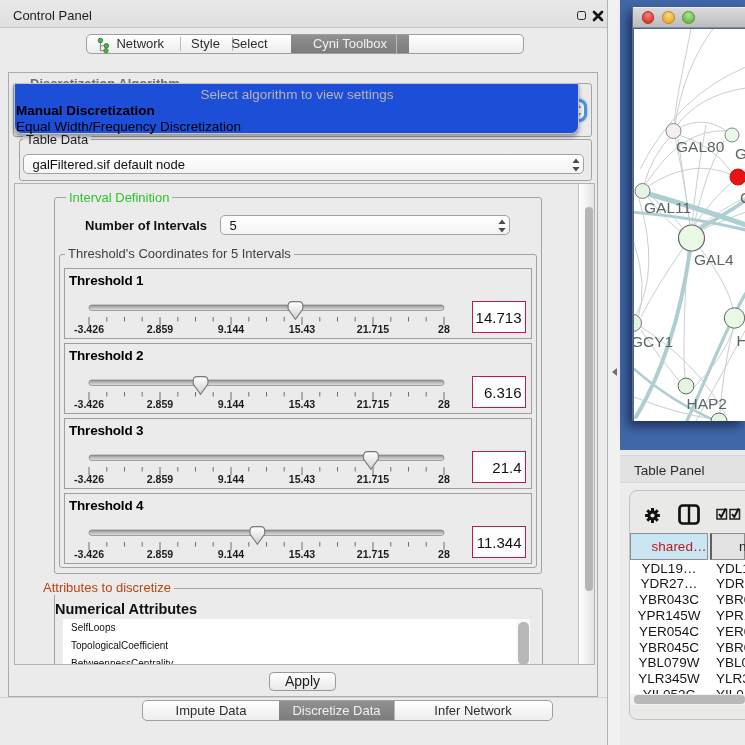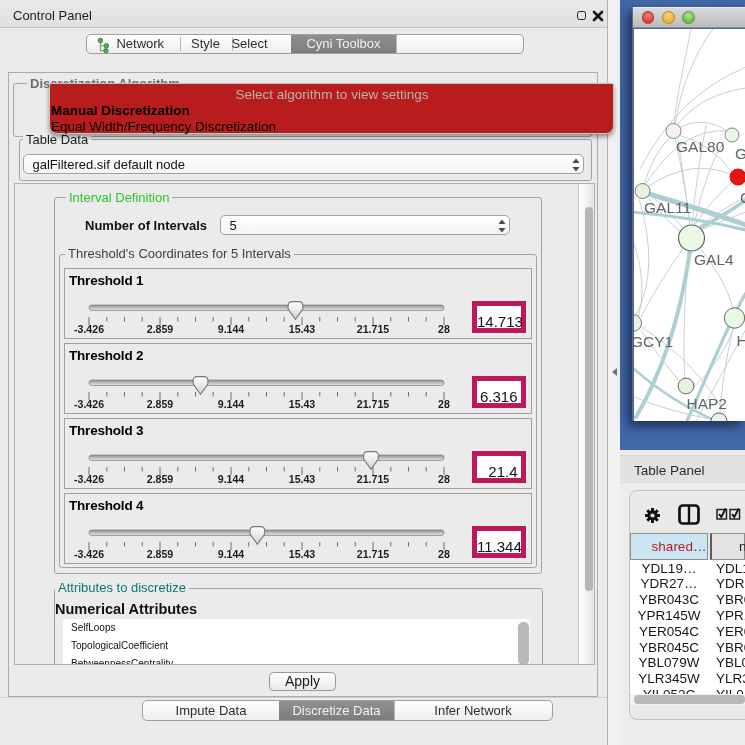--- a/index.html
+++ b/index.html
@@ -30,25 +30,25 @@
 
 #scrollpane { position:absolute; left:14px; top:183px; width:581px; height:482px;
   border:1px solid #b2b2b2; background:#ebebeb; overflow:hidden; }
 #vsb { position:absolute; left:563px; top:0; width:17px; height:480px;
   background:linear-gradient(90deg,#ffffff,#e2e2e2); border-left:1px solid #c5c5c5; }
 #vsb .thumb { position:absolute; left:5.5px; top:23px; width:8.5px; height:384px; background:#b5b5b5; border-radius:5px; }
 
 .trow { position:absolute; left:63px; width:468px; height:71px; border:1px solid #9e9e9e; }
 .tname { position:absolute; left:68px; font-size:13.5px; font-weight:bold; color:#000; letter-spacing:-0.2px; }
 .sl { position:absolute; }
-.vbox { position:absolute; left:471px; width:54px; height:32px; background:#fff; border:5px solid #be185d;
+.vbox { position:absolute; left:471px; width:54px; height:32px; background:#fff; border:1px solid #be185d;
   font-size:15px; color:#111; text-align:right; padding-right:3.5px; line-height:31px; }
 
-#popup { position:absolute; left:13.5px; top:83px; width:565px; height:51px; background:#b91c1c;
-  border:1px solid #c4c4c4; border-radius:2px 2px 8px 8px; box-shadow:0 3px 4px rgba(0,0,0,0.38);margin-left:35px; }
+#popup { position:absolute; left:13.5px; top:83px; width:565px; height:51px; background:#1d4ed8;
+  border:1px solid #c4c4c4; border-radius:2px 2px 8px 8px; box-shadow:0 3px 4px rgba(0,0,0,0.38); }
 #popup .it { position:absolute; left:16px; font-size:13.5px; white-space:nowrap; }
 
 #attrlist { position:absolute; left:62px; top:618px; width:453px; height:46px; background:#fff; }
 #attrlist div { font-size:10px; color:#111; padding-left:8px; height:18px; line-height:18px; }
 #listsb { position:absolute; left:515px; top:618px; width:14px; height:46px; background:#fafafa; }
 #listsb .thumb { position:absolute; left:2px; top:3px; width:10.5px; height:43px; background:#b8b8b8; border-radius:5px; }
 
 #apply { position:absolute; left:269px; top:672px; width:67px; height:18.5px;
   background:linear-gradient(#ffffff,#e9e9e9); border:1px solid #979797; border-radius:4.5px;
   font-size:14px; color:#1c1c1c; text-align:center; line-height:17px; }
@@ -108,21 +108,21 @@
 <svg class="abs" style="left:611px;top:367px" width="8" height="10" viewBox="0 0 8 10">
     <path d="M6,1 L6,9 L1,5 Z" fill="#6f6f6f"></path>
   </svg>
 
 <div id="tabbar">
   <div class="seg" style="left:0;width:92.5px;padding-left:14px">Network</div>
   <div class="sep" style="left:92.5px"></div>
   <div class="seg" style="left:92.5px;width:52px">Style</div>
   <div class="sep" style="left:144.5px"></div>
   <div class="seg" style="left:144.5px;width:36px">Select</div>
-  <div class="seg segdark" style="left:204px;width:105px">Cyni Toolbox</div>
+  <div class="seg segdark" style="left:204px;width:118px">Cyni Toolbox</div>
   <div class="sep" style="left:309px;top:0;height:18.5px"></div>
 </div>
 <svg class="abs" style="left:97px;top:37px" width="14" height="17" viewBox="0 0 14 17">
 <path d="M3.4,4 V14" stroke="#8a8a8a" stroke-width="1.1"></path>
 <path d="M3.4,8.8 H8 M3.4,13.7 H8" stroke="#8a8a8a" stroke-width="1"></path>
 <circle cx="3.4" cy="3.5" r="2.25" fill="#54b254" stroke="#2e7d32" stroke-width="0.9"></circle>
 <circle cx="9.4" cy="8.8" r="2.25" fill="#54b254" stroke="#2e7d32" stroke-width="0.9"></circle>
 <circle cx="9" cy="13.7" r="2.15" fill="#54b254" stroke="#2e7d32" stroke-width="0.9"></circle>
 </svg>
 
@@ -235,21 +235,21 @@
           <text x="299.0" y="36" text-anchor="middle">21.715</text>
           <text x="370.0" y="36" text-anchor="middle">28</text>
         </g>
 <g transform="translate(175.1,0)">
           <path d="M0.9,12 L0.9,8.6 Q0.9,4.6 4.9,4.6 L11.6,4.6 Q15.6,4.6 15.6,8.6 L15.6,12 L8.25,22.2 Z" fill="url(#thg)" stroke="#777" stroke-width="1.1"></path>
         </g>
 </svg>
 <div class="vbox" style="top:525px">11.344</div>
 
   <div class="group" style="left:53px;top:587px;width:489px;height:120px;border-radius:3px 3px 0 0"></div>
-  <div class="glabel" style="left:54px;top:579px;color:#0f766e">Attributes to discretize</div>
+  <div class="glabel" style="left:39px;top:579px;color:#c2410c">Attributes to discretize</div>
   <div class="abs" style="left:54px;top:599.5px;font-size:14.5px;font-weight:bold;color:#111">Numerical Attributes</div>
   <div id="attrlist">
         <div>SelfLoops</div>
         <div>TopologicalCoefficient</div>
         <div>BetweennessCentrality</div>
       </div>
   <div id="listsb">
         <div class="thumb"></div>
       </div>
  </div>

